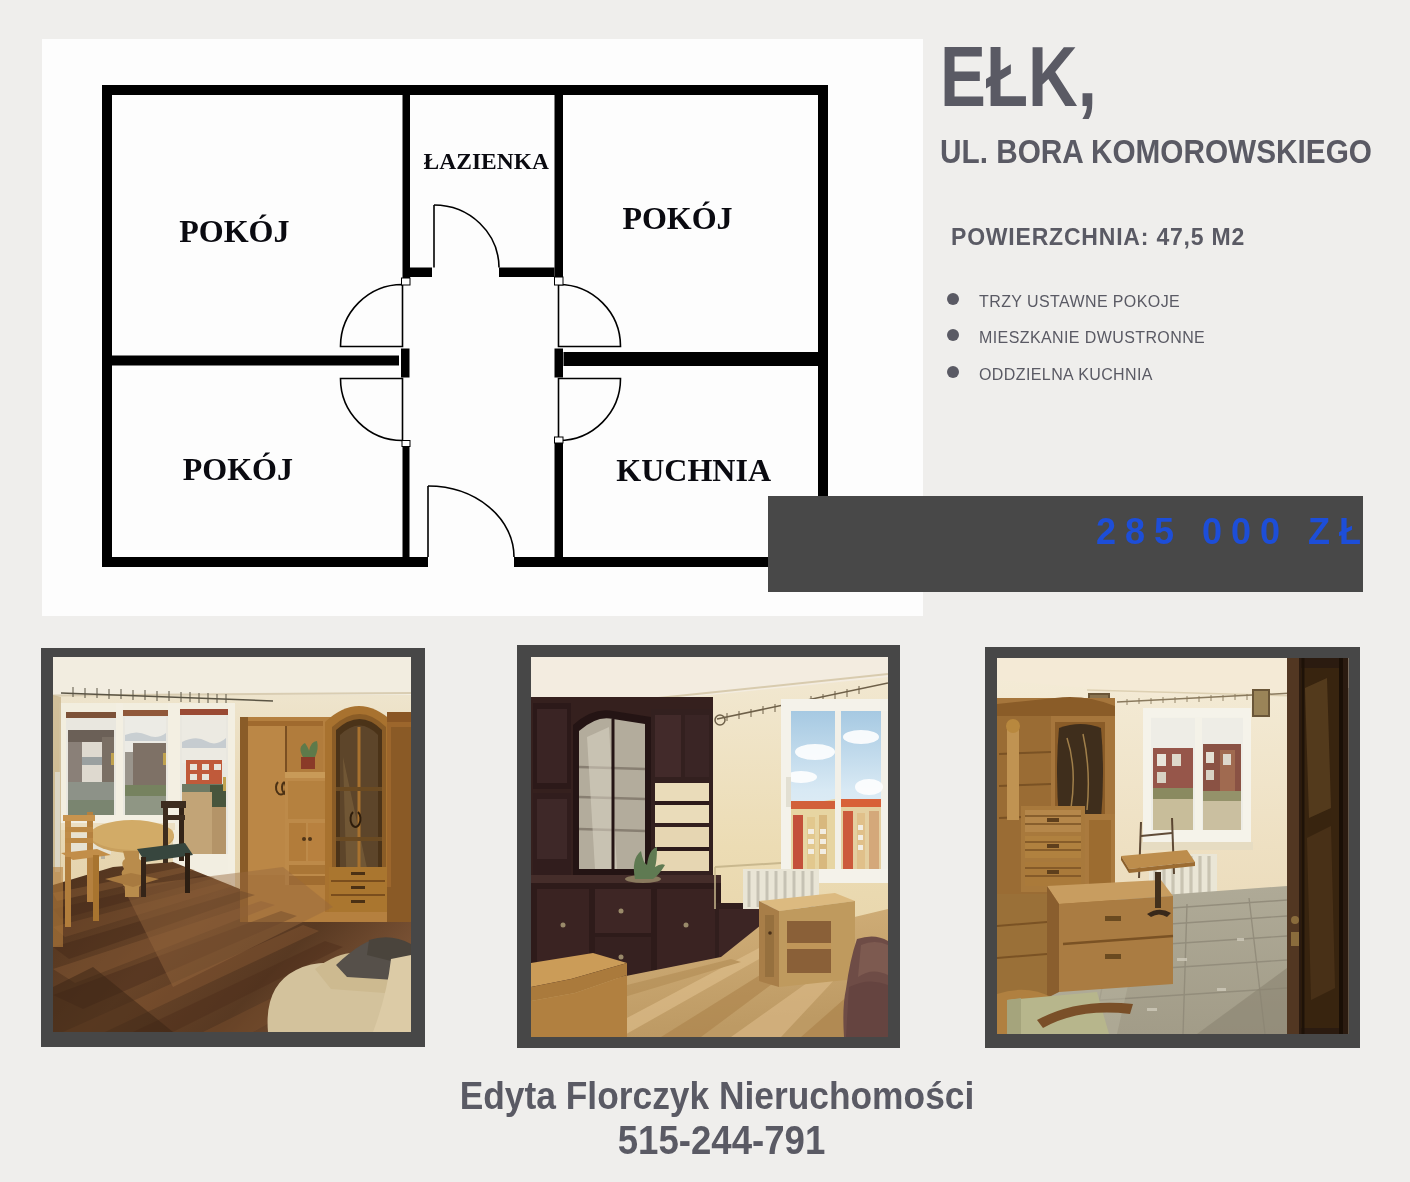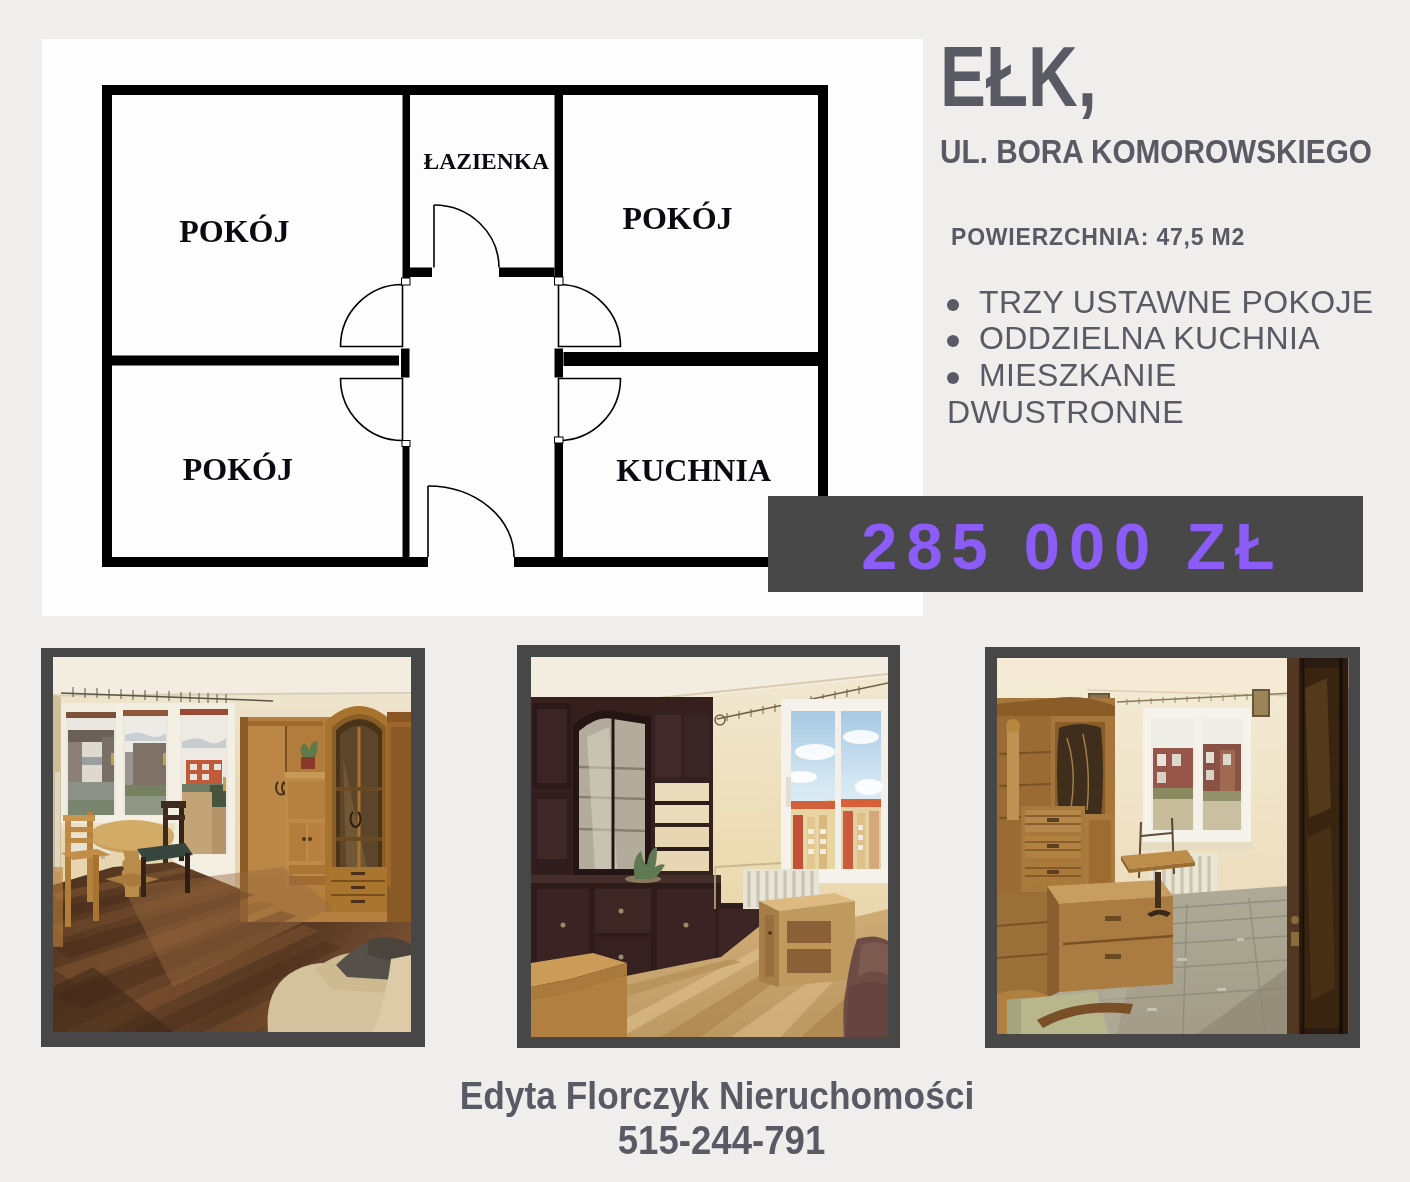--- a/index.html
+++ b/index.html
@@ -58,31 +58,31 @@
     <text x="635.5" y="189.7" font-size="32" text-anchor="middle">POKÓJ</text>
     <text x="195.8" y="440.8" font-size="32" text-anchor="middle">POKÓJ</text>
     <text x="651.7" y="442.4" font-size="32" text-anchor="middle">KUCHNIA</text>
   </g>
 </svg>
 
 <div class="abs slate" id="hl1" style="left:940px;top:34px;font-size:85px;font-weight:bold;line-height:1;letter-spacing:0;transform:scaleX(0.81);transform-origin:0 0;white-space:nowrap;">EŁK,</div>
 <div class="abs slate" id="hl2" style="left:940px;top:134px;font-size:34px;font-weight:bold;line-height:1;letter-spacing:0;transform:scaleX(0.875);transform-origin:0 0;white-space:nowrap;">UL. BORA KOMOROWSKIEGO</div>
 <div class="abs slate" id="hl3" style="left:951px;top:226px;font-size:23px;font-weight:bold;line-height:1;letter-spacing:0.8px;white-space:nowrap;">POWIERZCHNIA: 47,5 M2</div>
 
-<div class="abs slate" id="bullets" style="left:947px;top:283.5px;font-size:32px;font-weight:normal;line-height:36.8px;letter-spacing:0.4px;">
+<div class="abs slate" id="bullets" style="left:947px;top:283.5px;font-size:16px;font-weight:normal;line-height:36.8px;letter-spacing:0.4px;">
   <div><span class="bdot"></span>TRZY USTAWNE POKOJE</div>
+  <div><span class="bdot"></span>MIESZKANIE DWUSTRONNE</div>
   <div><span class="bdot"></span>ODDZIELNA KUCHNIA</div>
-  <div><span class="bdot"></span>MIESZKANIE DWUSTRONNE</div>
 </div>
 <style>
  .bdot{display:inline-block;width:12px;height:12px;border-radius:50%;background:#5a5a64;margin-right:20px;vertical-align:2px;}
 </style>
 
 <div class="abs" style="left:768px;top:496px;width:595px;height:96px;background:#484848;"></div>
-<div class="abs" id="price" style="left:775px;top:514px;width:595px;text-align:center;color:#8b5cf6;font-size:65px;font-weight:bold;letter-spacing:9px;line-height:1;">285 000 ZŁ</div>
+<div class="abs" id="price" style="left:775px;top:514px;width:595px;text-align:right;color:#1d4ed8;font-size:36px;font-weight:bold;letter-spacing:9px;line-height:1;">285 000 ZŁ</div>
 
 <div class="abs" style="left:41px;top:648px;width:383.5px;height:399px;background:#474747;"></div>
 <div class="abs" style="left:517px;top:644.5px;width:383px;height:403.5px;background:#474747;"></div>
 <div class="abs" style="left:984.7px;top:646.5px;width:375.5px;height:401px;background:#474747;"></div>
 
 <svg class="abs" style="left:53px;top:656.5px;" width="358" height="375" viewBox="0 0 358 375">
   <defs>
     <linearGradient id="p1wall" x1="0" y1="0" x2="0" y2="1">
       <stop offset="0" stop-color="#f0e9d6"></stop>
         <stop offset="0.35" stop-color="#e9d9b6"></stop>

